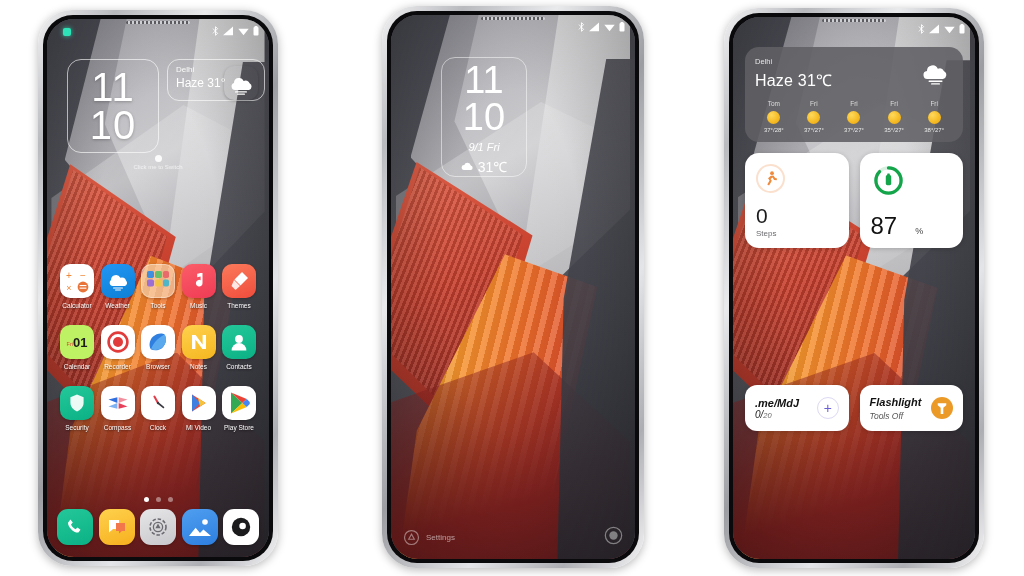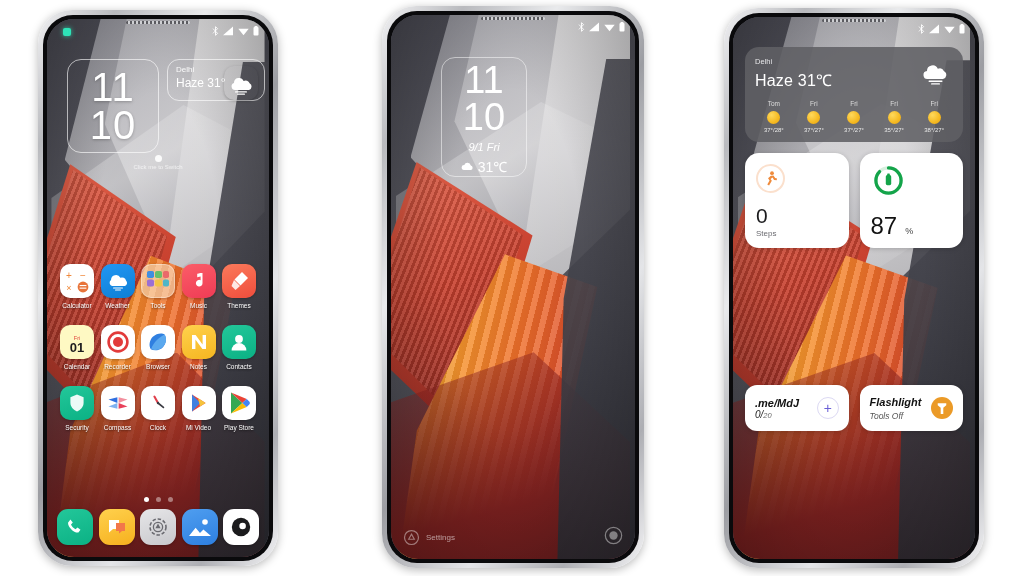--- a/index.html
+++ b/index.html
@@ -122,21 +122,21 @@
 
   .row2{ display:flex; gap:11px; margin-top:11px; }
   .wcard{ background:#fff; border-radius:14px; flex:1; padding:11px 11px 10px;
     box-shadow:0 1px 5px rgba(0,0,0,.18); height:95px; display:flex; flex-direction:column; }
   .steps-ring{ width:29px; height:29px; border-radius:50%; border:2.6px solid #fbe0cd;
     display:flex; align-items:center; justify-content:center; }
   .big-num{ font-size:21px; color:#1c1c1e; margin-top:auto; line-height:1; }
   .sub-lbl{ font-size:8px; color:#6b6b70; margin-top:3px; }
   .batt-ring{ width:31px; height:31px; border-radius:50%; position:relative;
     display:flex; align-items:center; justify-content:center; margin:1px auto 0 2px; }
-  .batt-pct{ margin-top:auto; display:flex; align-items:baseline; gap:8px; }
+  .batt-pct{ margin-top:auto; display:flex; align-items:baseline; gap:18px; }
   .batt-pct .n{ font-size:24px; color:#111; line-height:1; }
   .batt-pct .u{ font-size:9px; color:#444; }
 
   .row3{ position:absolute; left:12px; right:12px; top:368px; z-index:6; display:flex; gap:11px;font-style:italic; }
   .scard{ background:#fff; border-radius:12px; flex:1; padding:9px 10px; height:46px;
     display:flex; align-items:center; justify-content:space-between; box-shadow:0 1px 5px rgba(0,0,0,.18); }
   .scard .t1{ font-size:11px; color:#111; font-weight:bold; }
   .scard .t2{ font-size:8.5px; color:#555; margin-top:3px; }
   .plusbtn{ width:22px; height:22px; border-radius:50%; border:1.6px solid #dcd9f3;
     display:flex; align-items:center; justify-content:center; color:#6a5fd6; font-size:14px; line-height:1; }
@@ -265,21 +265,21 @@
                   <path d="M15 3l6 6-7.5 7.5-6-6z" fill="#fff"></path>
                   <path d="M7 11l6 6-4.5 4-4-4z" fill="#fff" opacity=".85"></path>
                 </svg>
               </div>
               <div class="lbl">Themes</div>
             </div>
           </div>
 
           <div class="row">
             <div class="app">
-              <div class="ico" style="background:#fef9c3;flex-direction:column;">
+              <div class="ico" style="background:#bef264;flex-direction:row;">
                 <span style="font-size:5.5px;color:#e0443c;margin-top:4px">Fri</span>
                 <span style="font-size:13px;color:#1d1d1f;font-weight:bold;line-height:1">01</span>
               </div>
               <div class="lbl">Calendar</div>
             </div>
 
             <div class="app">
               <div class="ico" style="background:#fff">
                 <svg width="26" height="26" viewBox="0 0 26 26">
                   <circle cx="13" cy="13" r="9.4" fill="none" stroke="#e23b3b" stroke-width="2.6"></circle>

